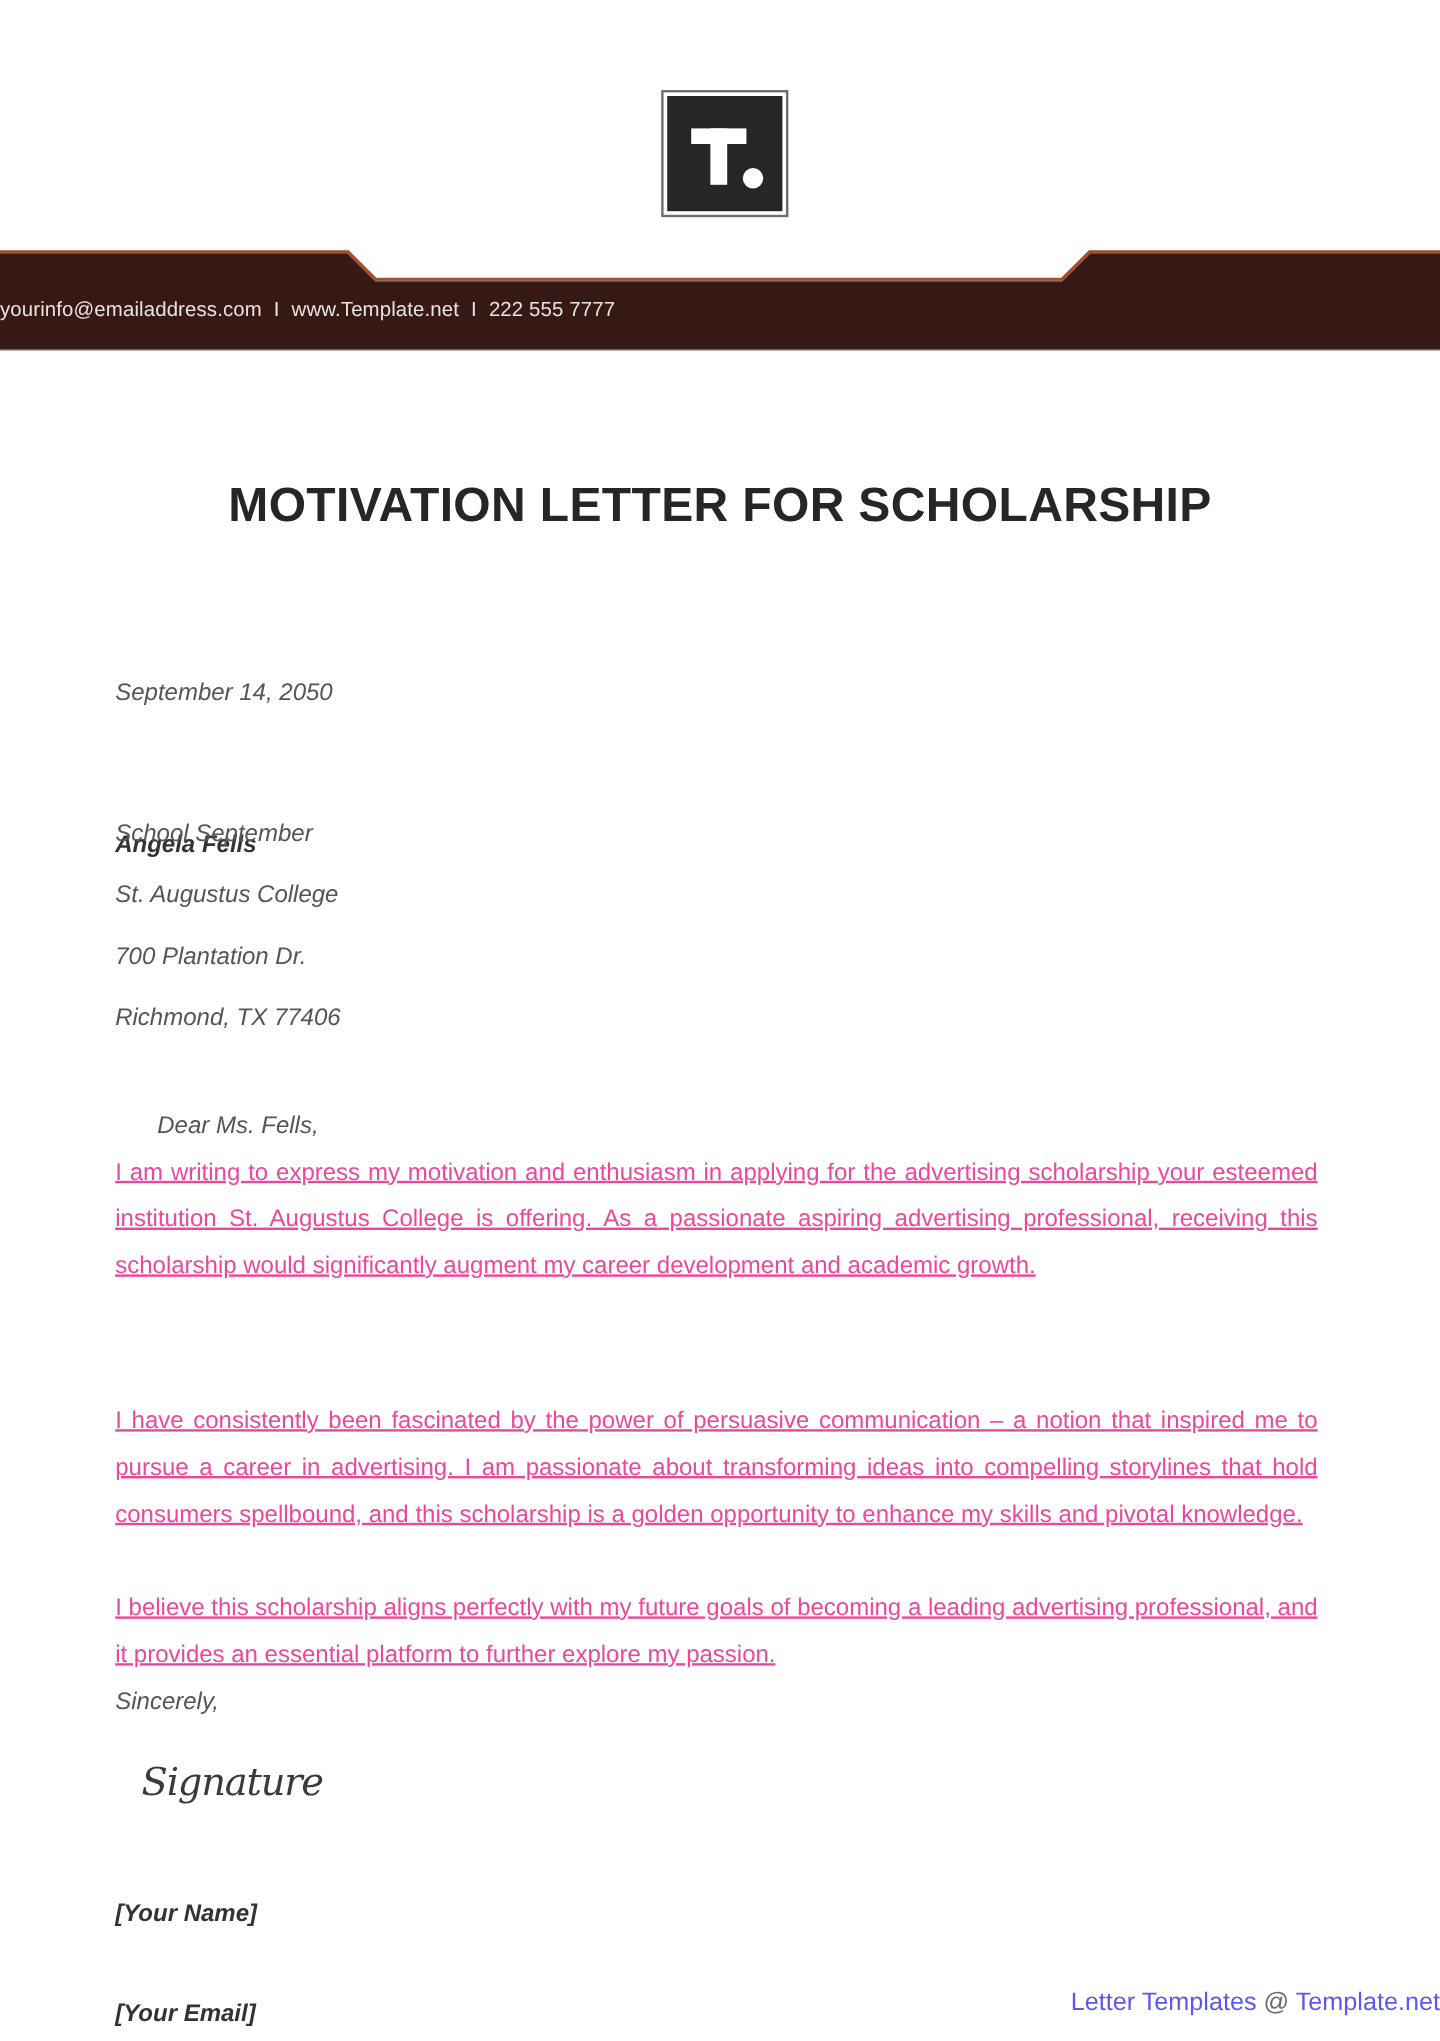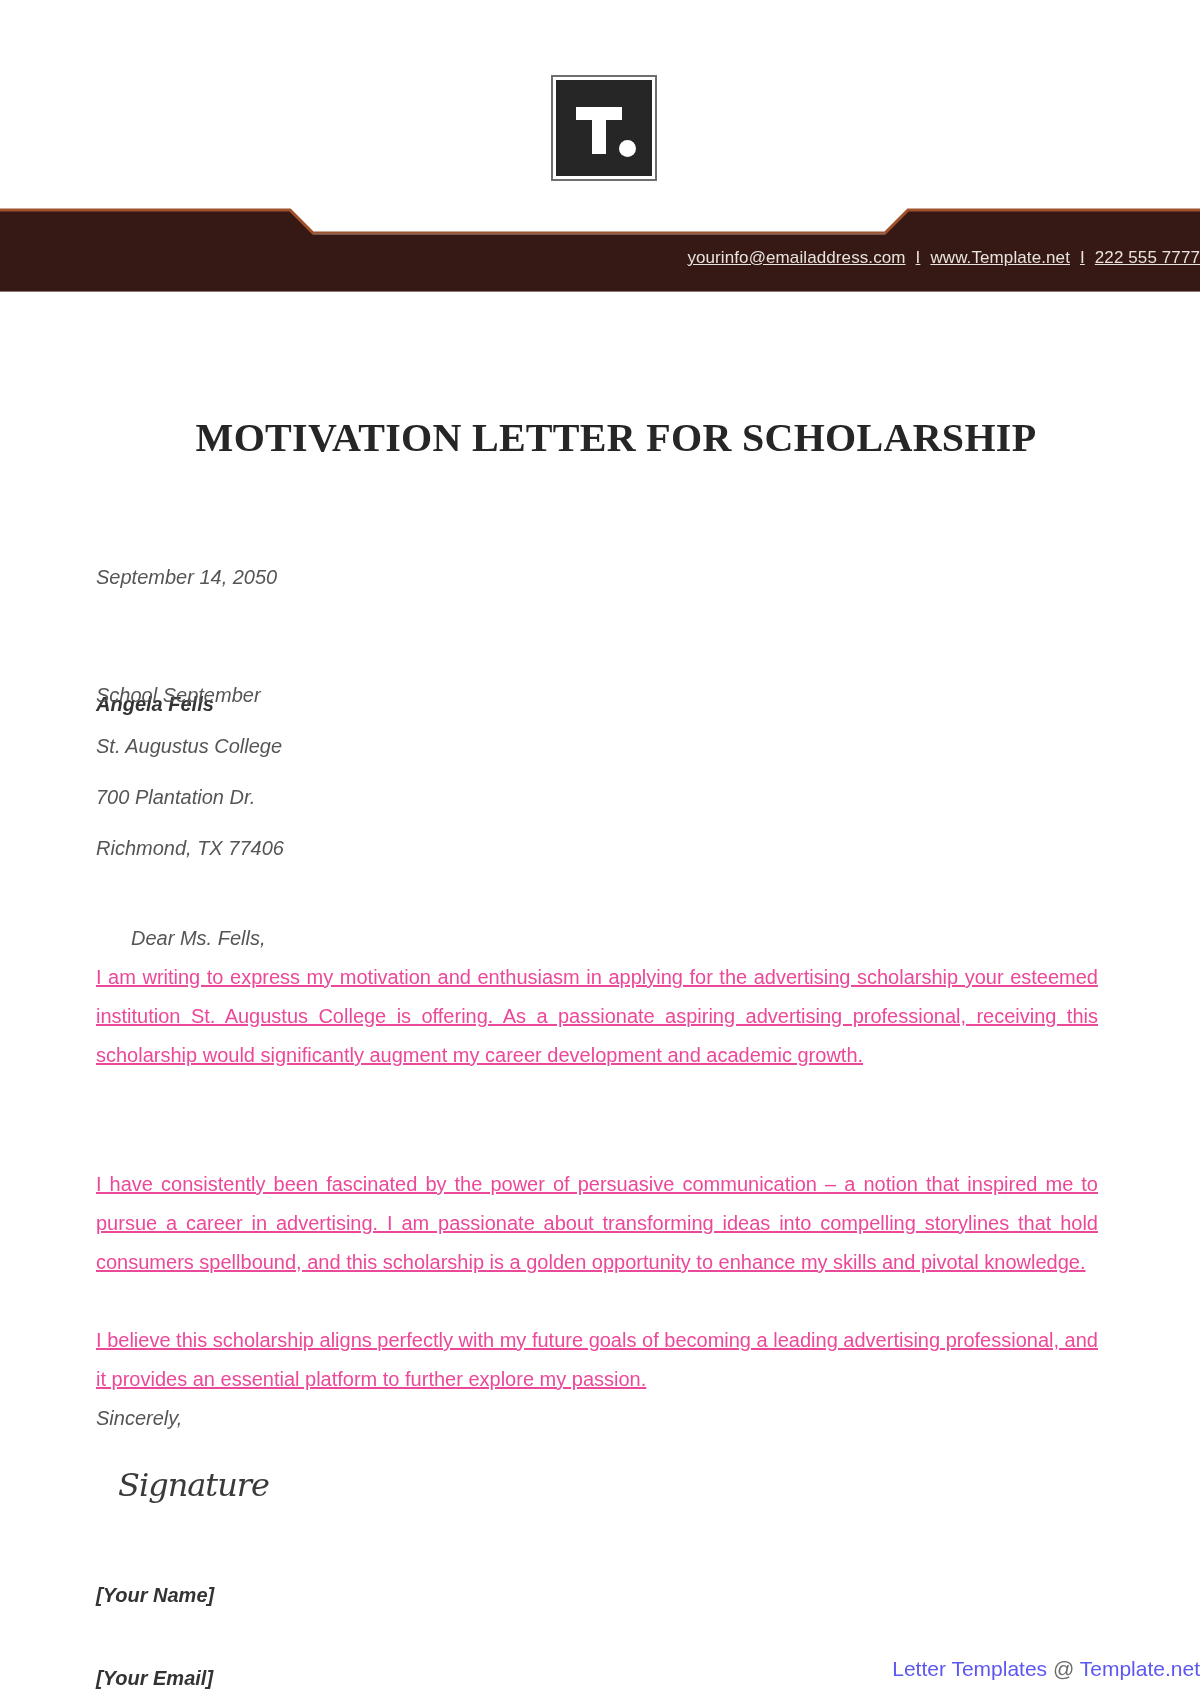--- a/index.html
+++ b/index.html
@@ -8,26 +8,26 @@
 
   .logo { position: absolute; left: 551px; top: 75px; width: 106px; height: 106px;
           box-sizing: border-box; border: 2px solid #6e6e6e; background: #ffffff; padding: 3px; }
   .logo-inner { width: 100%; height: 100%; background: #262626; position: relative; }
   .logo-t-bar { position: absolute; left: 20px; top: 27px; width: 46px; height: 13px; background: #ffffff; }
   .logo-t-stem { position: absolute; left: 36px; top: 27px; width: 14px; height: 47px; background: #ffffff; }
   .logo-dot { position: absolute; left: 63px; top: 60px; width: 17px; height: 17px; border-radius: 50%; background: #ffffff; }
 
   .band { position: absolute; left: 0; top: 208px; width: 1200px; height: 84px; }
   .band svg { display: block; }
-  .contact { position: absolute; left: 0; top: 248px; width: 1200px; text-align: right;
-             font-size: 17px; color: #e9e2df; letter-spacing: 0.1px; text-decoration: underline; }
+  .contact { position: absolute; left: 0; top: 248px; width: 1200px; text-align: left;
+             font-size: 17px; color: #e9e2df; letter-spacing: 0.1px; }
   .contact .sep { margin: 0 10px; }
 
   .title { position: absolute; left: 100px; top: 395px; width: 1000px; text-align: center;
-           font-size: 40px; font-weight: bold; line-height: 53px; color: #262626; margin: 16px; letter-spacing: 0.3px; font-family: Liberation Serif, serif; }
+           font-size: 40px; font-weight: bold; line-height: 53px; color: #262626; margin: 0; letter-spacing: 0.3px; }
   .line { position: absolute; left: 96px; font-size: 20px; color: #555555; white-space: nowrap; font-style: italic; }
   .bold { font-weight: bold; color: #333333; margin-top: 48px; }
 
   .para { position: absolute; left: 96px; width: 1002px; font-size: 20px; line-height: 39px;
           color: #ec4899; text-align: justify; margin: 0; text-decoration: underline; }
   .para.last-left { text-align-last: left; }
 
   .signature { position: absolute; left: 118px; top: 1466px; font-family: "DejaVu Serif", serif;
                font-style: italic; font-size: 32px; color: #3a3a3a; letter-spacing: -1px; }
 

